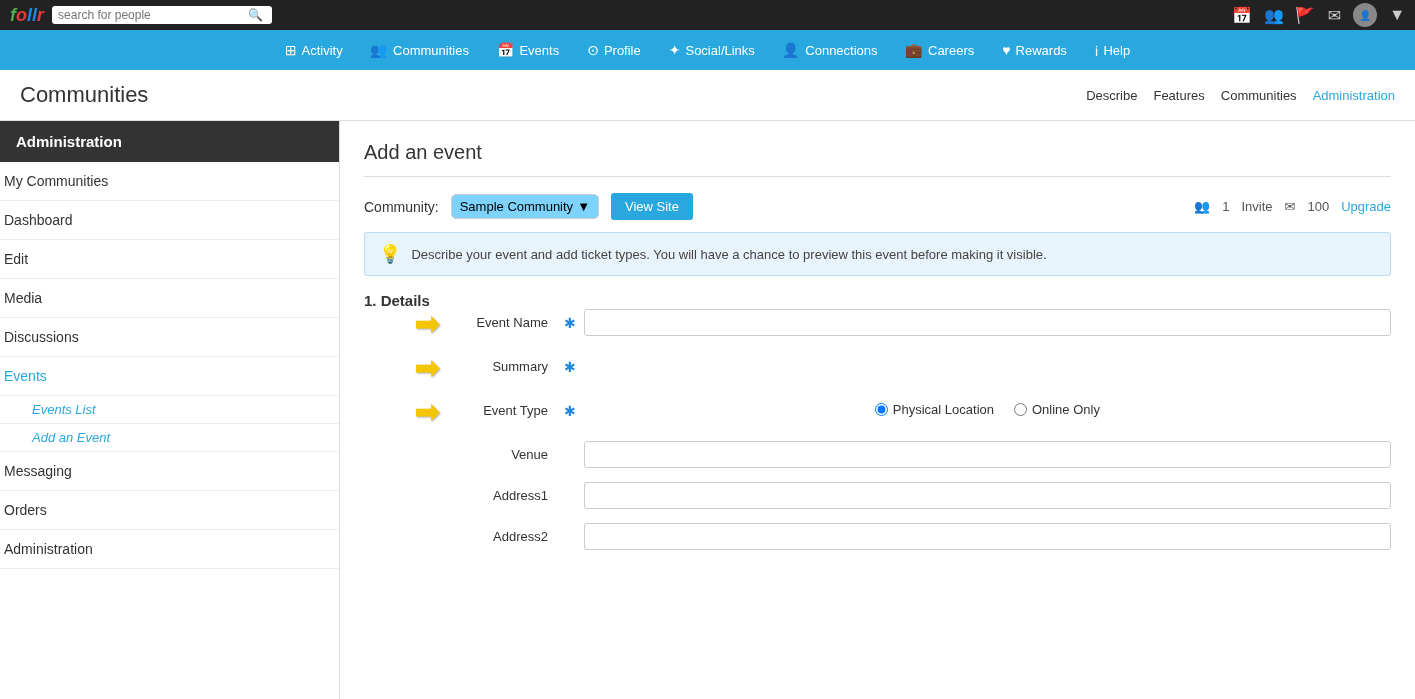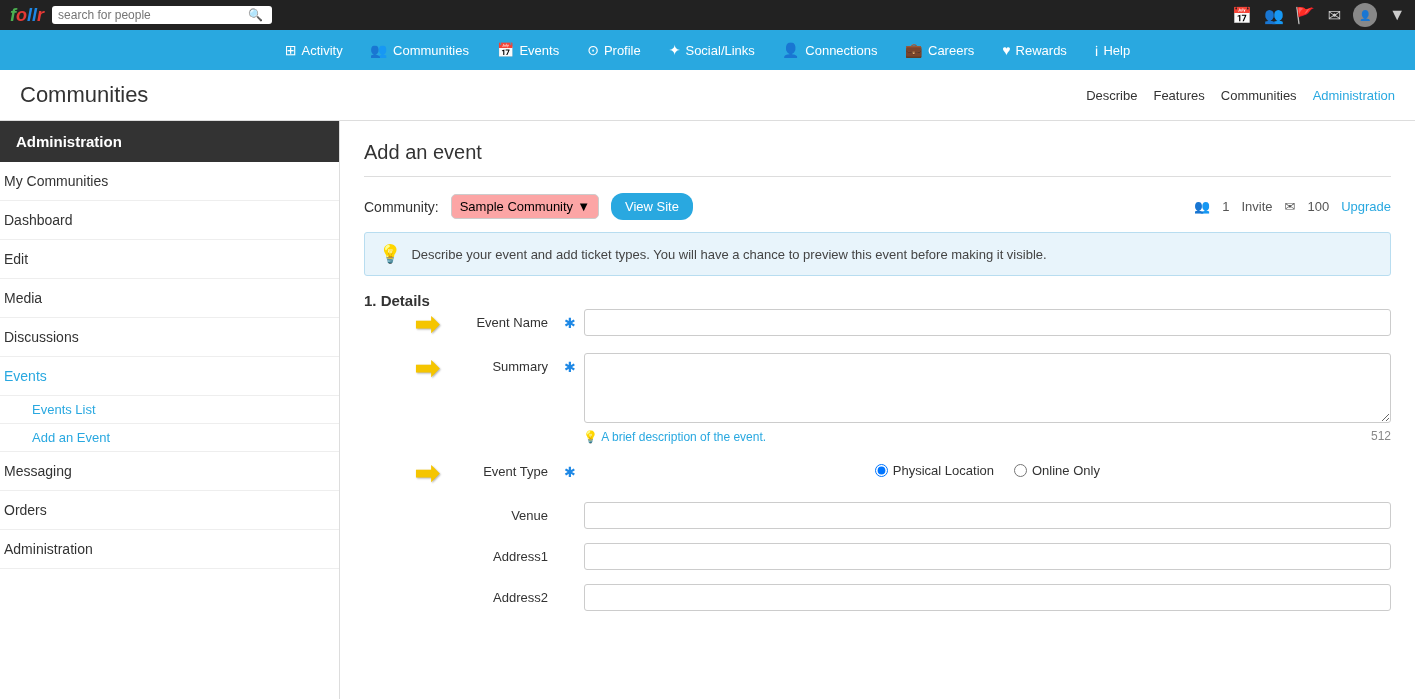--- a/index.html
+++ b/index.html
@@ -93,43 +93,44 @@
       color: #333;
       cursor: pointer;
     }
     .sidebar-item.active { color: #29a8e0; }
     .sidebar-sub-item {
       padding: 6px 16px 6px 32px;
       border-bottom: 1px solid #eee;
       font-size: 13px;
       color: #29a8e0;
       cursor: pointer;
+      font-style: italic;
     }
 
     
     .main-content { flex: 1; padding: 20px 24px; background: white; }
     .page-title { font-size: 20px; font-weight: normal; color: #333; margin-bottom: 16px; border-bottom: 1px solid #ddd; padding-bottom: 12px; }
 
     
     .community-row { display: flex; align-items: center; gap: 12px; margin-bottom: 12px; }
     .community-label { font-size: 14px; color: #333; }
     .community-select {
       display: flex; align-items: flex-end; gap: 4px;
       border: 1px solid #ccc;
       border-radius: 5px;
       padding: 4px 8px;
-      background: #fca5a5;
+      background: #7dd3fc;
       cursor: pointer;
       font-size: 13px;
     }
     .view-site-btn {
       background: #29a8e0;
       color: white;
       border: none;
-      border-radius: 12px;
+      border-radius: 3px;
       padding: 6px 14px;
       font-size: 13px;
       cursor: pointer;
     }
     .community-actions { margin-left: auto; display: flex; align-items: center; gap: 12px; font-size: 13px; color: #555; }
     .community-actions .upgrade { color: #29a8e0; cursor: pointer; }
 
     
     .info-box {
       background: #e8f4fb;
@@ -311,30 +312,20 @@
       <span class="required-star">✱</span>
       <div class="form-field">
         <input type="text" class="form-input" style="">
       </div>
     </div>
 
     <div class="form-row">
       <div class="arrow-cell" style="color: rgb(245, 197, 0); font-size: 30px; font-weight: bold; text-shadow: rgba(0, 0, 0, 0.3) 1px 1px 2px;">➡</div>
       <div class="form-label">Summary</div>
       <span class="required-star">✱</span>
-      <div class="form-field">
-        <textarea class="form-textarea" style=""></textarea>
-        <div style="display:flex; justify-content:space-between; align-items:center;">
-          <div class="field-hint">
-            <span>💡</span>
-            <span>A brief description of the event.</span>
-          </div>
-          <div class="char-count">512</div>
-        </div>
-      </div>
     </div>
 
     <div class="form-row">
       <div class="arrow-cell" style="color: rgb(245, 197, 0); font-size: 30px; font-weight: bold; text-shadow: rgba(0, 0, 0, 0.3) 1px 1px 2px;">➡</div>
       <div class="form-label">Event Type</div>
       <span class="required-star">✱</span>
       <div class="form-field">
         <div class="radio-group">
           <label class="radio-label">
             <input type="radio" name="event-type" checked="" style="">

